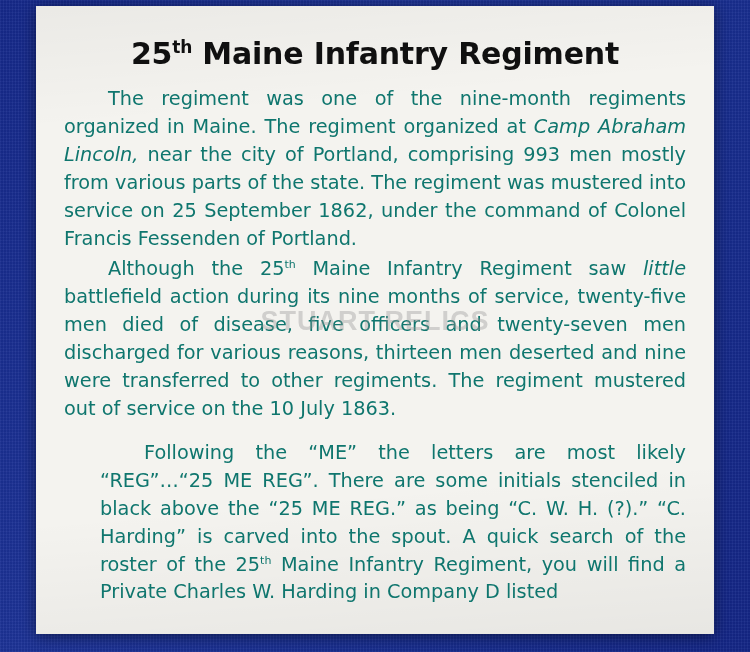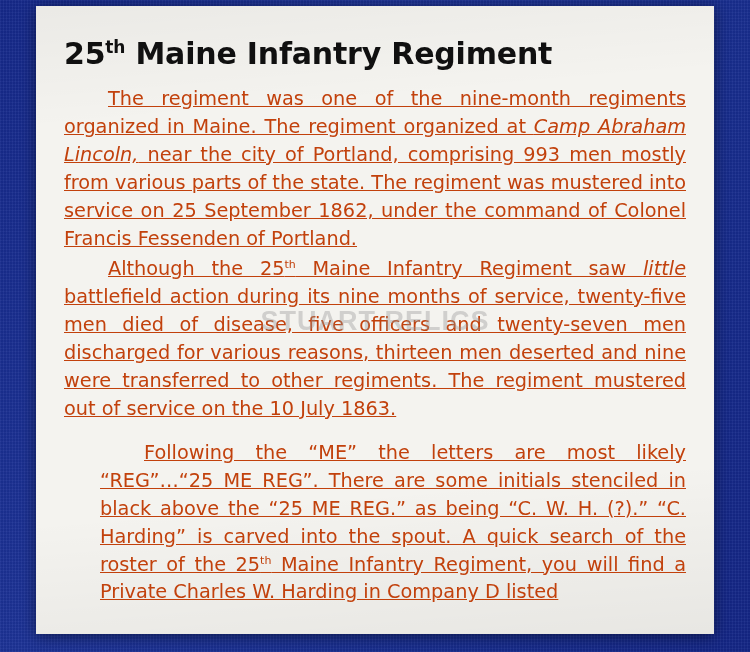--- a/index.html
+++ b/index.html
@@ -52,45 +52,44 @@
   }
 
   .card-inner {
     position: relative;
     z-index: 2;
     padding: 30px 28px 10px 28px;
     color: #151515;
   }
 
   .doc-title {
-    text-align: left;
+    text-align: center;
     font-family: "DejaVu Sans", sans-serif;
     font-weight: bold;
     font-size: 30px;
     letter-spacing: -0.2px;
     margin: 0 0 14px 0;
     color: #101010;
   }
   .doc-title sup {
     font-size: 17px;
     vertical-align: super;
     font-weight: bold;
   }
 
   .para {
     font-size: 19.3px;
     line-height: 1.45;
     text-align: justify;
     text-justify: inter-word;
     margin: 0 0 2px 0;
     text-indent: 44px;
-    color: #c2410c;
+    color: #0f766e;
     -webkit-hyphens: none;
     hyphens: none;
-    text-decoration: underline;
   }
   .para.gap-top {
     margin-top: 16px;
     margin-left: 36px;
   }
   .para em {
     font-style: italic;
   }
   .para sup {
     font-size: 11px;

